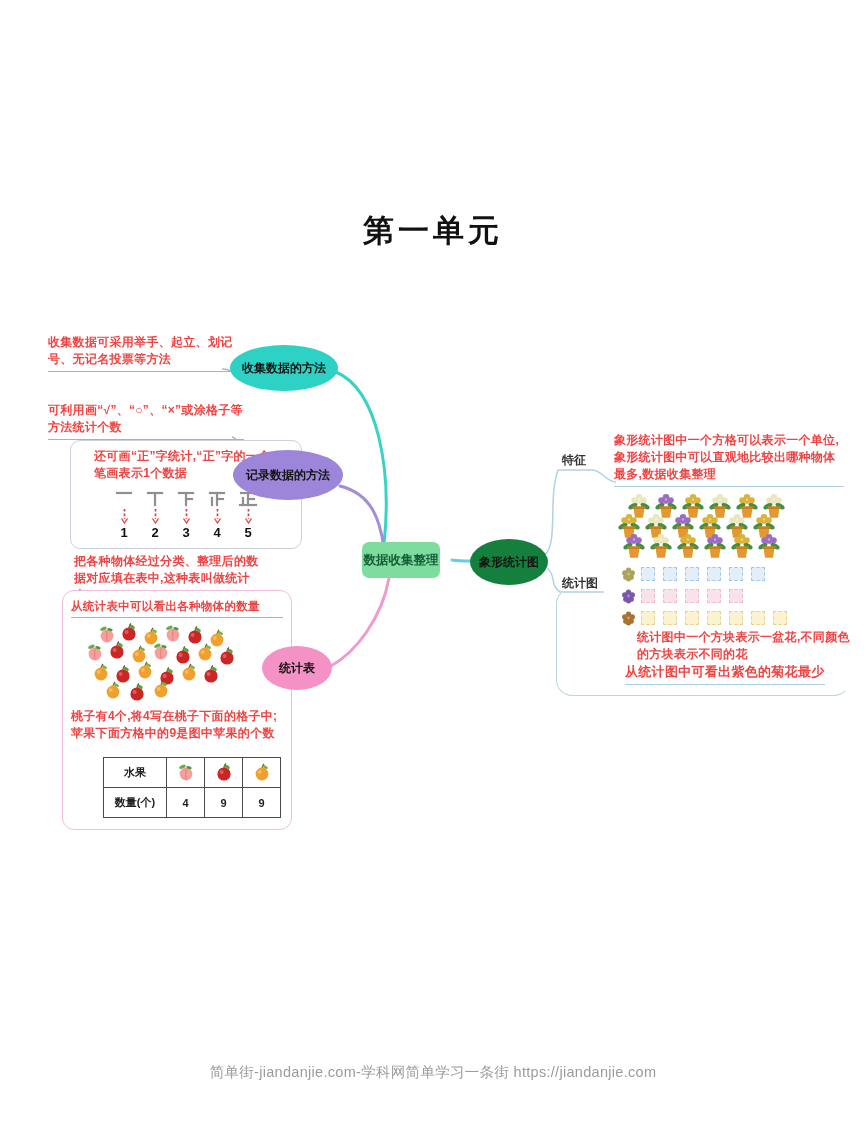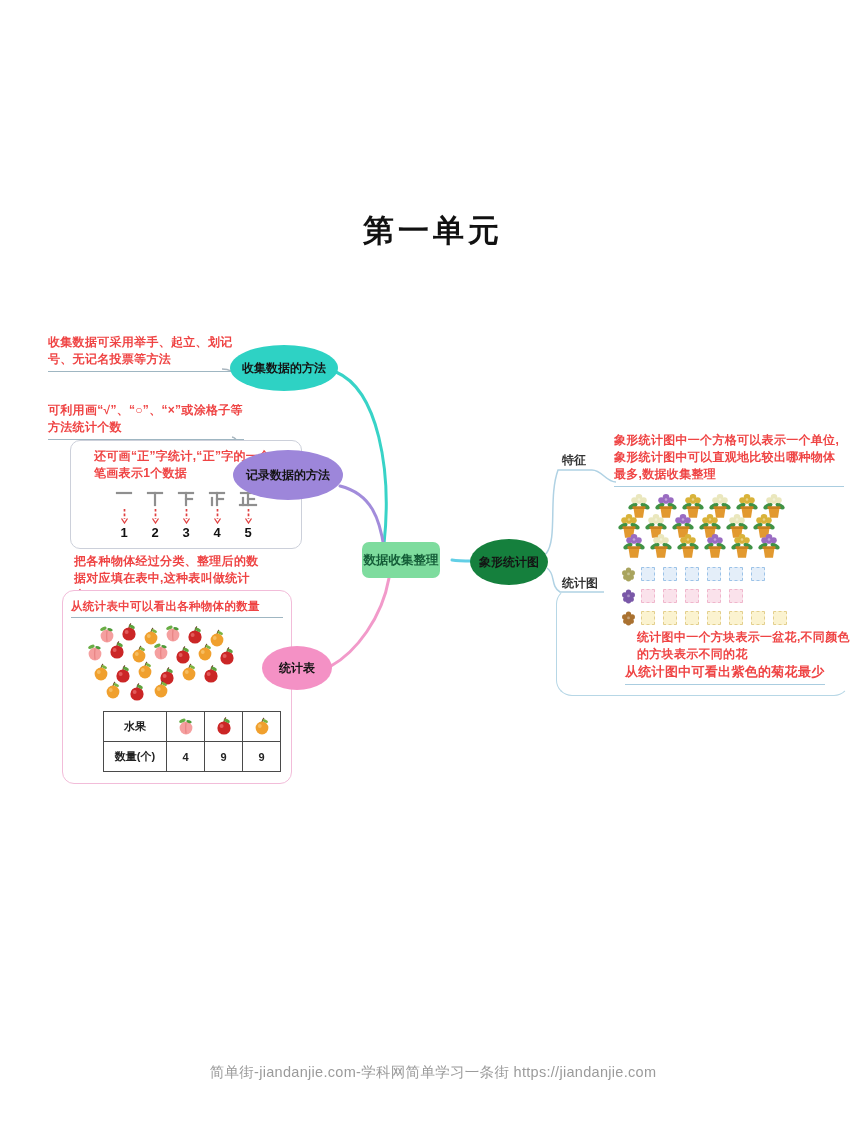--- a/index.html
+++ b/index.html
@@ -20,21 +20,21 @@
   .bubble-right{border:1.5px solid #b7d7e6;border-top-color:transparent;border-right-color:transparent;
                 border-radius:16px;}
   .tally-row{display:flex;gap:9px;justify-content:center;margin-top:7px;}
   .tally-cell{display:flex;flex-direction:column;align-items:center;width:22px;}
   .tally-num{font-size:13px;font-weight:700;color:#111;margin-top:1px;}
   .picto-row{display:flex;align-items:center;margin-bottom:6px;height:16px;}
   .picto-row .blob{margin-right:5px;display:inline-flex;}
   .sq{width:12px;height:12px;border:1.5px dashed;margin-right:8px;border-radius:1px;}
   .pot-row{display:flex;}
   .pot{margin-right:3px;line-height:0;}
-  .stat-table{border-collapse:collapse;margin:5px 0 3px 32px;}
+  .stat-table{border-collapse:collapse;margin:15px 0 3px 32px;}
   .stat-table td{border:1.2px solid #4a4a4a;text-align:center;font-size:11px;
                  font-weight:700;color:#222;vertical-align:middle;}
   .stat-table td.lbl{width:58px;height:27px;padding:0 2px;}
   .stat-table td.val{width:35px;height:27px;}
   .fruit-cluster{position:relative;width:170px;height:84px;margin:4px 0 0 8px;}
   .footer{width:866px;text-align:center;font-size:14.5px;color:#9b9b9b;letter-spacing:.3px;}
   .sublabel{font-size:12px;font-weight:700;color:#333;}
   .nowrap{white-space:nowrap;}
 </style>
 </head>
@@ -255,20 +255,21 @@
           <circle cx="7.6" cy="10" r="2" fill="#ea6d6d" opacity="0.75"></circle>
           <ellipse cx="13" cy="4.8" rx="3.1" ry="1.6" fill="#5da23c" transform="rotate(26 13 4.8)"></ellipse>
         </svg></div>
       <div style="position: absolute; left: 72px; top: 57px; line-height: 0;"><svg width="20" height="20" viewBox="0 0 20 20">
           <path d="M10 6 Q10.5 3.5 12 2" stroke="#6b4a2b" stroke-width="1.2" fill="none"></path>
           <circle cx="10" cy="12" r="6.4" fill="#f0a02e"></circle>
           <circle cx="7.8" cy="10" r="1.9" fill="#f7c46e" opacity="0.8"></circle>
           <ellipse cx="13.2" cy="5" rx="3" ry="1.5" fill="#7cb23f" transform="rotate(24 13.2 5)"></ellipse>
         </svg></div>
     </div>
+  <div class="note" style="margin-top:2px;">桃子有4个,将4写在桃子下面的格子中;苹果下面方格中的9是图中苹果的个数</div>
   <table class="stat-table">
     <tbody>
         <tr>
       <td class="lbl">水果</td>
       <td class="val"><svg width="20" height="20" viewBox="0 0 20 20">
               <circle cx="10" cy="12" r="6.4" fill="#f59f9f"></circle>
               <path d="M10 6.5 Q9.4 12 10 17.5" stroke="#e77e7e" stroke-width="1" fill="none"></path>
               <ellipse cx="6.4" cy="4.8" rx="3.4" ry="1.7" fill="#69ad45" transform="rotate(-24 6.4 4.8)"></ellipse>
               <ellipse cx="13" cy="5.6" rx="2.8" ry="1.4" fill="#4f9b3a" transform="rotate(20 13 5.6)"></ellipse>
             </svg></td>

